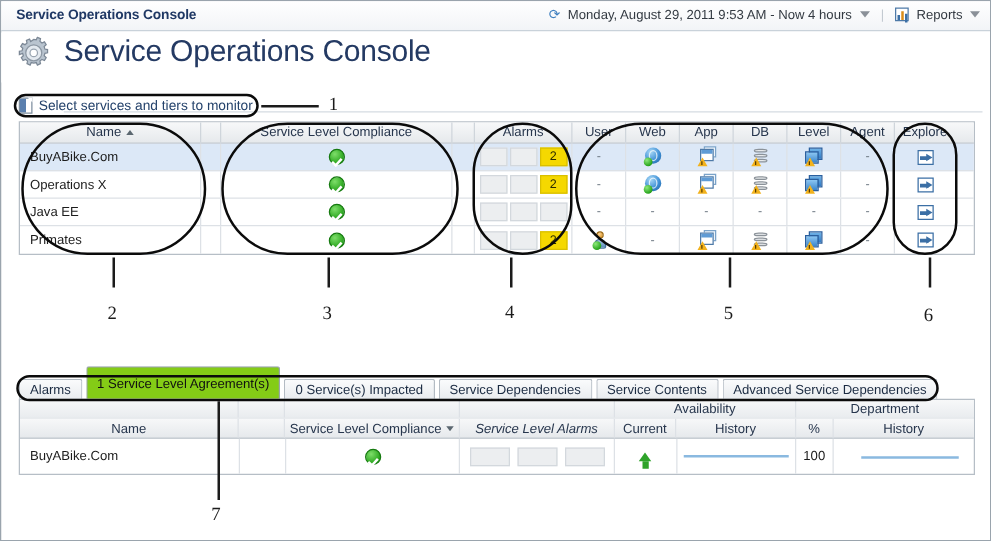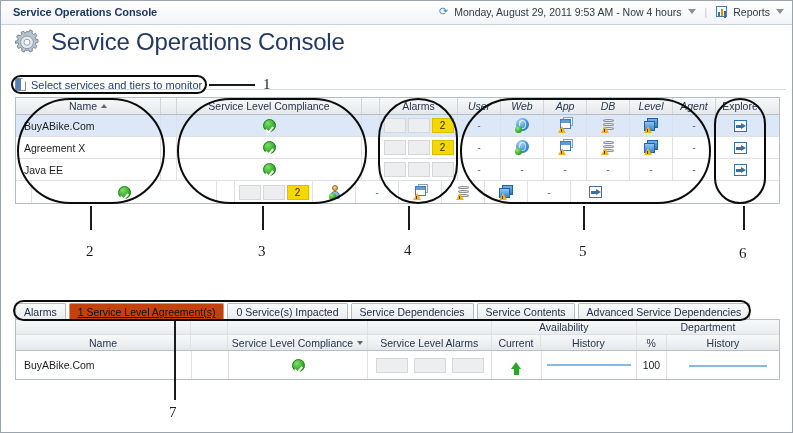--- a/index.html
+++ b/index.html
@@ -119,21 +119,21 @@
     overflow: hidden;
   }
   .gc.name-cell { justify-content: flex-start; padding-left: 8px; }
 
   
   .w-name   { width: 145px; }
   .w-gap    { width: 16px; }
   .w-slc    { width: 185px; }
   .w-gap2   { width: 18px; }
   .w-alarms-head { width: 78px; }
-  .w-tier   { width: 43px; font-style: italic; }
+  .w-tier   { width: 43px; }
   .w-explore{ width: 48px; border-right: none !important; }
 
   .alarm-cell {
     background: #eceef0; border: 1px solid #d3d8dd;
     width: 22px; height: 15px; margin: 0 1px;
     display: flex; align-items: center; justify-content: center;
     font-size: 10px; color: #333;
   }
   .alarm-cell.warn {
     background: #f5d800; border-color: #d9bf00; color: #2b2b00;
@@ -270,22 +270,22 @@
   }
   .tab {
     height: 17px; padding: 0 8px;
     display: flex; align-items: center;
     font-size: 10.5px; color: #1b2b42;
     background: linear-gradient(to bottom, #fafbfc, #e8ebee);
     border: 1px solid #b3bbc3; border-bottom: none;
     border-radius: 2px 2px 0 0; white-space: nowrap;
   }
   .tab.active {
-    background: #c2410c; color: #111111;
-    border-color: #9aa4ad; height: 17px; text-decoration: underline;
+    background: #84cc16; color: #111111;
+    border-color: #9aa4ad; height: 27px;
   }
   #lower-grid {
     position: absolute; left: 0; top: 18px; width: 765px;
     border: 1px solid #b6bec6; background: #ffffff;
   }
   .lg-head-top {
     display: flex; height: 15px;
     background: linear-gradient(to bottom, #f7f8f9, #e9ecef);
     font-size: 10.5px; color: #27364d;
     border-bottom: 1px solid #dadfe4;
@@ -302,21 +302,21 @@
   .lgc {
     display: flex; align-items: center; justify-content: center;
     border-right: 1px solid #dde1e6; height: 100%; overflow: hidden;
     white-space: nowrap;
   }
   .lgc.last { border-right: none; }
   .lgc.left { justify-content: flex-start; padding-left: 8px; }
   .lw-name { width: 198px; }
   .lw-sp   { width: 42px; }
   .lw-slc  { width: 158px; }
-  .lw-sla  { width: 140px; }
+  .lw-sla  { width: 140px; font-style: italic; }
   .lw-cur  { width: 56px; }
   .lw-hist { width: 108px; }
   .lw-pct  { width: 34px; }
   .lw-chist{ width: 127px; }
   .lw-avail{ width: 164px; }
   .lw-comp { width: 161px; }
   .sparkline {
     width: 84px; height: 2px; background: #8ab9e0; display: block;
   }
   .up-arrow {
@@ -446,21 +446,21 @@
         </div>
       <div class="gc w-tier">
           <span class="dash">-</span>
         </div>
       <div class="gc w-explore">
           <span class="explore-ico"></span>
         </div>
     </div>
 
     <div class="grid-row">
-      <div class="gc w-name name-cell">Agreement X</div>
+      <div class="gc w-name name-cell">Operations X</div>
       <div class="gc w-gap"></div>
       <div class="gc w-slc">
           <span class="ok-check"></span>
         </div>
       <div class="gc w-gap2"></div>
       <div class="gc w-alarms-head">
         <div class="alarm-group">
           <div class="alarm-cell"></div>
           <div class="alarm-cell"></div>
           <div class="alarm-cell warn">2</div>
@@ -538,20 +538,21 @@
         </div>
       <div class="gc w-tier">
           <span class="dash">-</span>
         </div>
       <div class="gc w-explore">
           <span class="explore-ico"></span>
         </div>
     </div>
 
     <div class="grid-row">
+      <div class="gc w-name name-cell">Primates</div>
       <div class="gc w-gap"></div>
       <div class="gc w-slc">
           <span class="ok-check"></span>
         </div>
       <div class="gc w-gap2"></div>
       <div class="gc w-alarms-head">
         <div class="alarm-group">
           <div class="alarm-cell"></div>
           <div class="alarm-cell"></div>
           <div class="alarm-cell warn">2</div>

